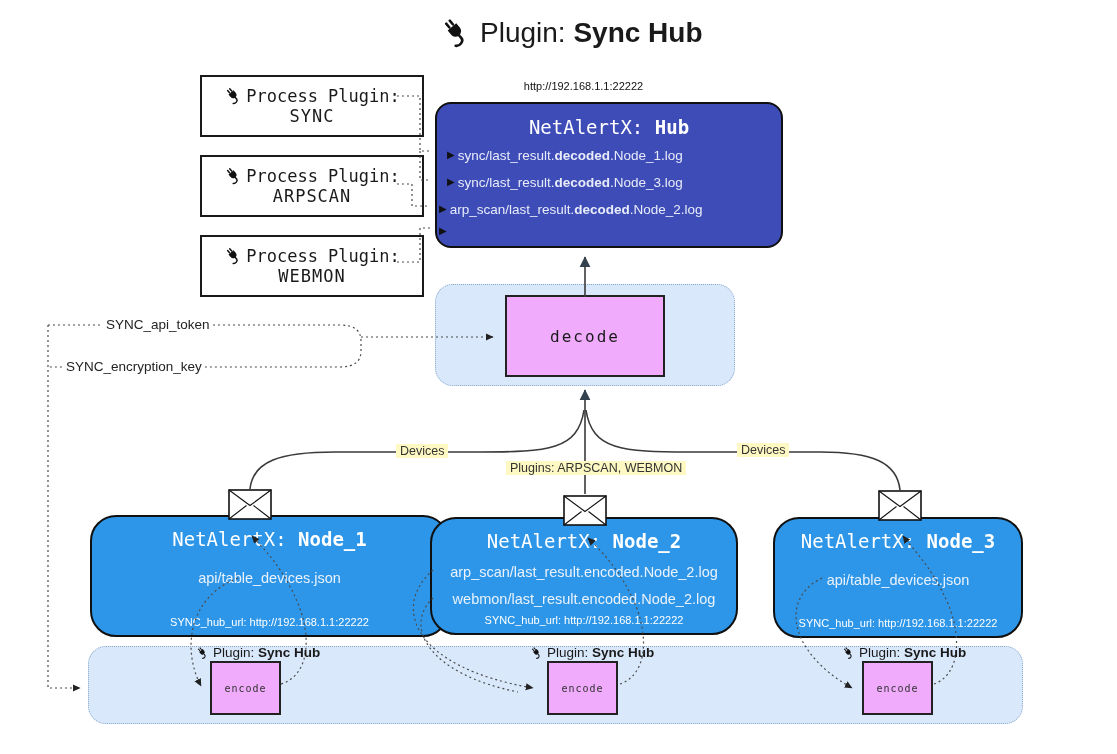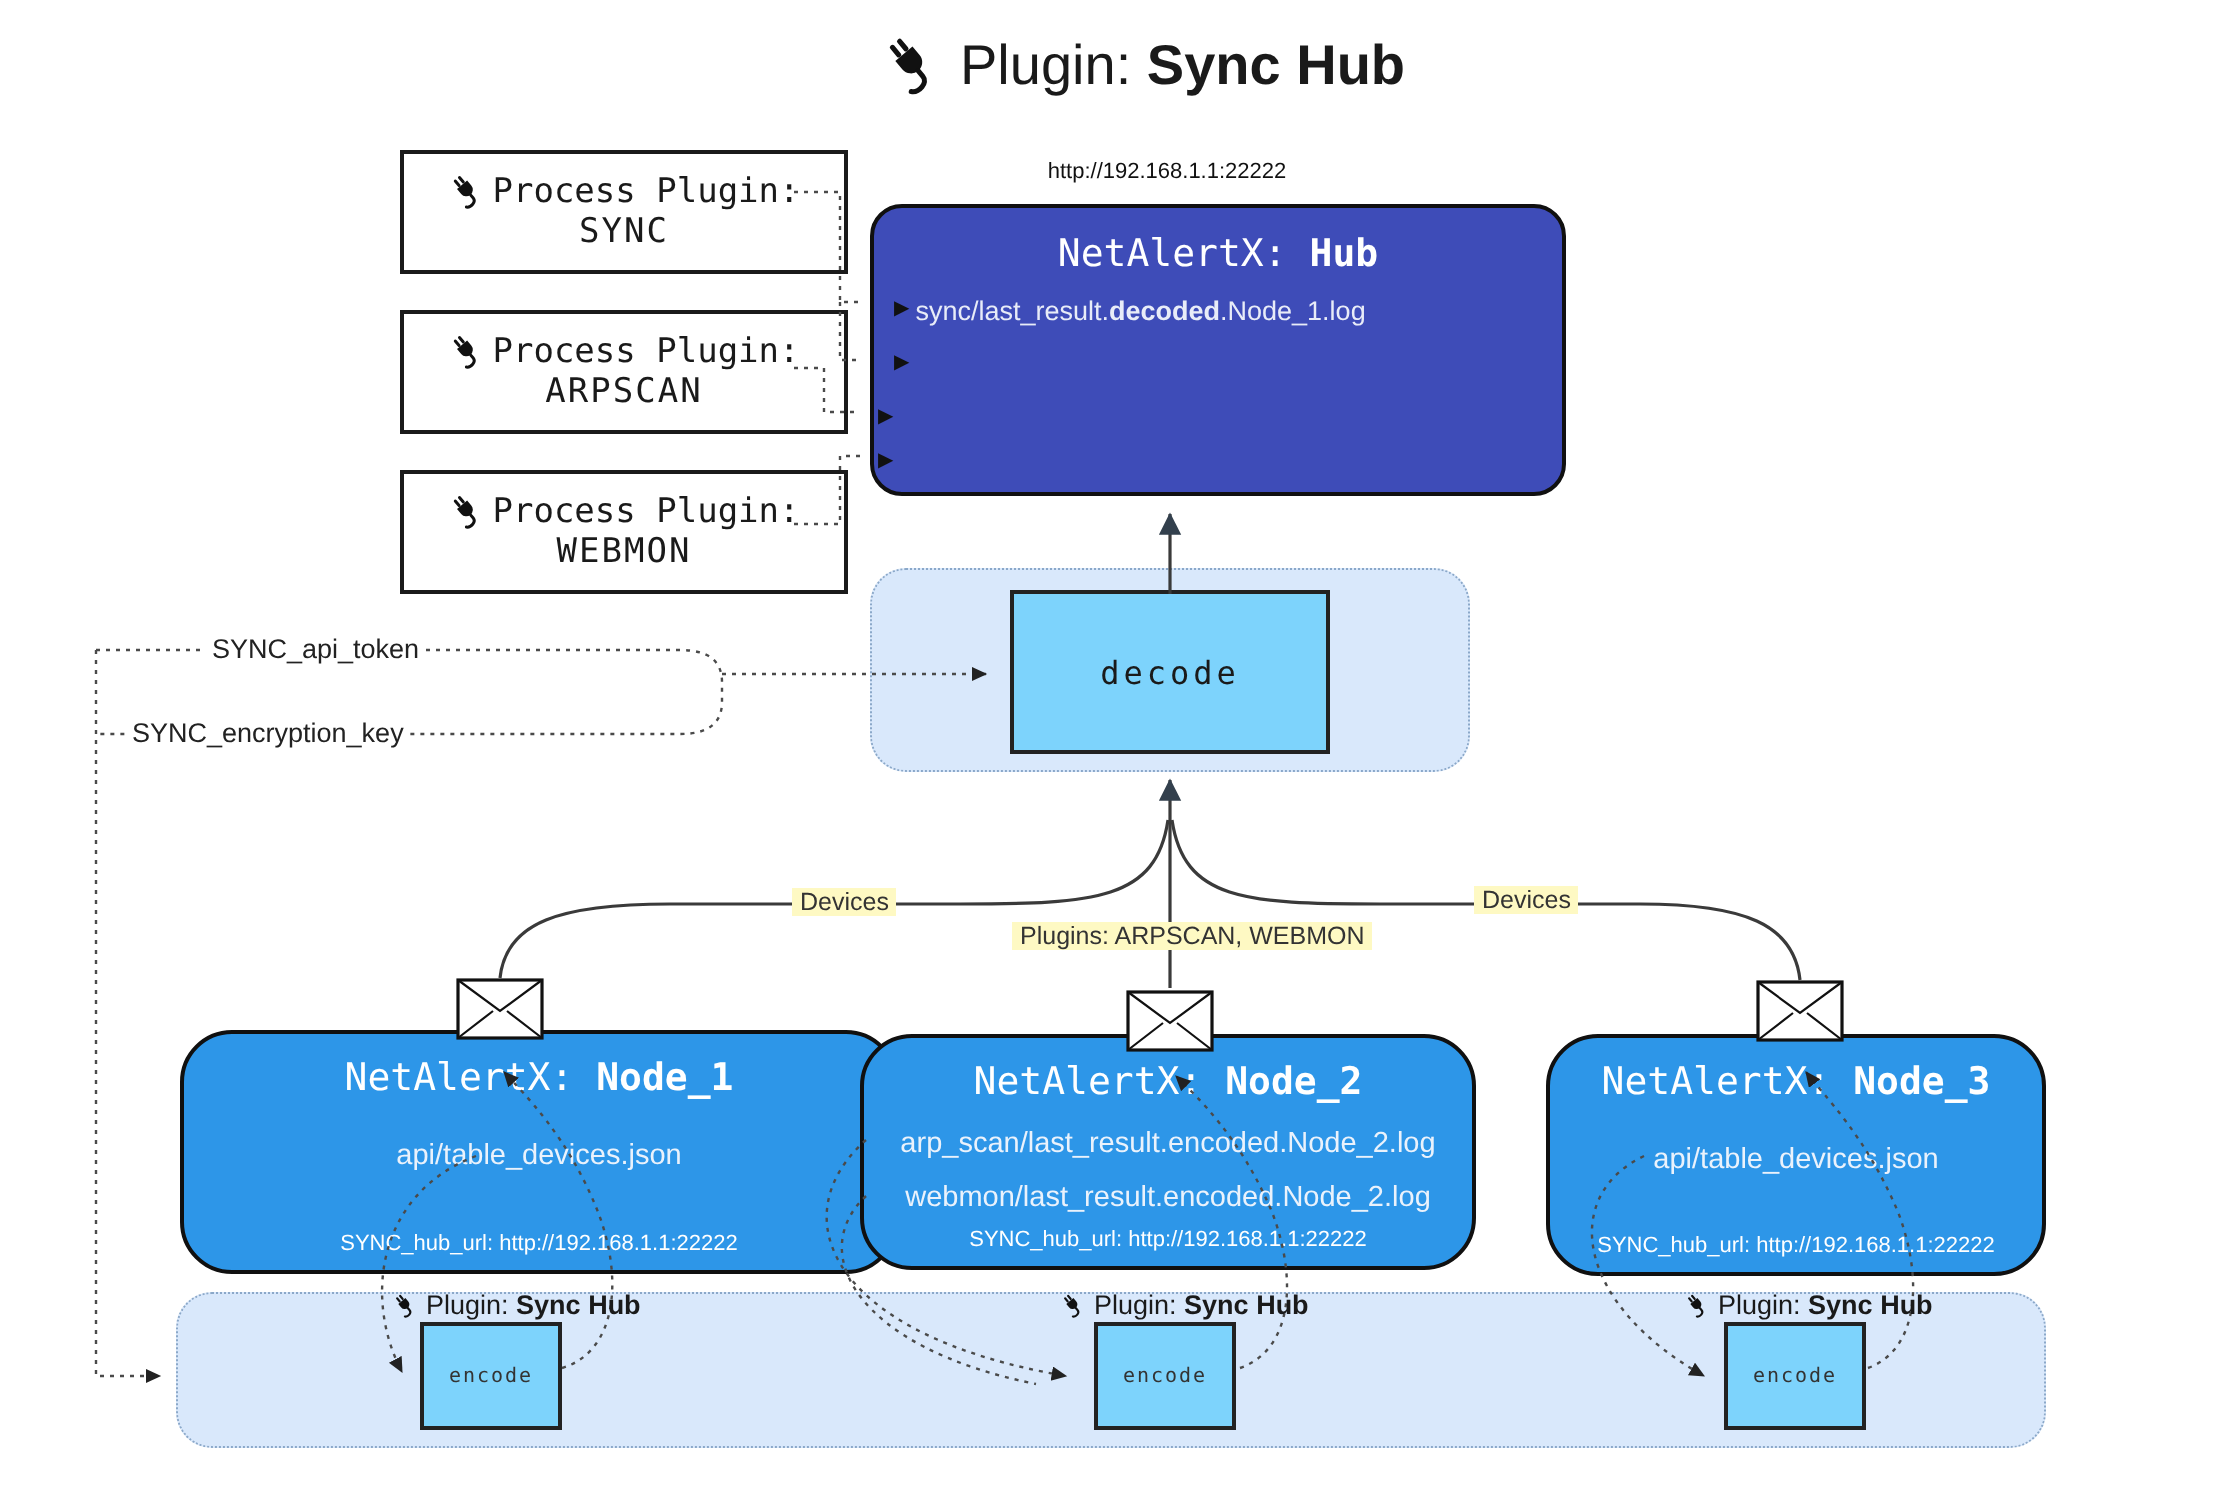--- a/index.html
+++ b/index.html
@@ -22,21 +22,21 @@
   .hub{left:435px;top:102px;width:348px;height:146px;background:#3E4CB8;border:2px solid #101010;
        border-radius:16px;box-sizing:border-box;color:#fff;}
   .hub-title{position:absolute;left:0;right:0;top:12px;text-align:center;font-size:19px;color:#fff;}
   .log{position:absolute;left:2px;height:20px;display:flex;align-items:center;
        font-size:13.5px;color:#E8ECF8;white-space:nowrap;}
   .log .tri{color:#111;font-size:10px;margin-right:3px;line-height:1;}
   .log.indent{left:10px;}
   
   .panel{background:#D9E8FB;border:1.6px dotted #8BA8C9;border-radius:18px;box-sizing:border-box;}
   .decode-panel{left:435px;top:284px;width:300px;height:102px;}
-  .white-box{background:#7dd3fc;border:2px solid #222;box-sizing:border-box;
+  .white-box{background:#f0abfc;border:2px solid #222;box-sizing:border-box;
              display:flex;align-items:center;justify-content:center;}
   .decode-box{left:505px;top:295px;width:160px;height:82px;font-size:16px;letter-spacing:2px;}
   .encode-box{width:71px;height:54px;font-size:10px;letter-spacing:1px;color:#333;}
   
   .line-label{background:#fef9c3;padding:0 4px;font-size:12.5px;color:#333;white-space:nowrap;z-index:6;}
   .token-label{background:#fff;padding:0 3px;font-size:13.5px;color:#222;white-space:nowrap;z-index:6;}
   
   .node{background:#2D96E8;border:2px solid #101010;border-radius:26px;box-sizing:border-box;color:#fff;}
   .node-title{position:absolute;left:0;right:0;top:11px;text-align:center;font-size:19px;color:#fff;white-space:nowrap;}
   .node-file{position:absolute;left:0;right:0;text-align:center;font-size:14.5px;color:#EAF2FC;white-space:nowrap;}
@@ -153,23 +153,25 @@
 
   <div class="abs hub-url">http://192.168.1.1:22222</div>
   <div class="abs hub">
     <div class="hub-title mono"><span>NetAlertX:</span> <span class="b">Hub</span></div>
     <div class="log indent" style="top:41px">
         <span class="tri">▶</span>
         <span><span>sync/last_result.</span><span class="b">decoded</span><span>.Node_1.log</span></span>
       </div>
     <div class="log indent" style="top:68px">
         <span class="tri">▶</span>
+        <span><span>sync/last_result.</span><span class="b">decoded</span><span>.Node_3.log</span></span>
       </div>
     <div class="log" style="top:95px">
         <span class="tri">▶</span>
+        <span><span>arp_scan/last_result.</span><span class="b">decoded</span><span>.Node_2.log</span></span>
       </div>
     <div class="log" style="top:117px">
         <span class="tri">▶</span>
       </div>
   </div>
 
   <div class="abs panel decode-panel"></div>
   <div class="abs white-box decode-box mono">decode</div>
 
   <div class="abs token-label" style="left:103px;top:317px">SYNC_api_token</div>

